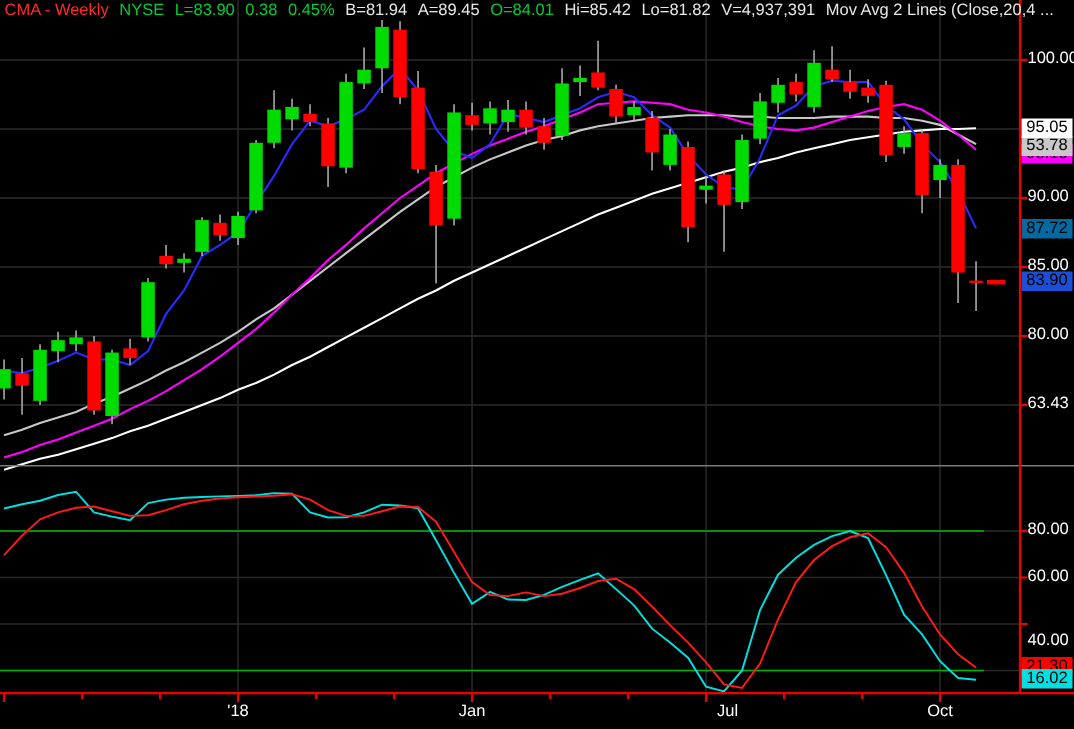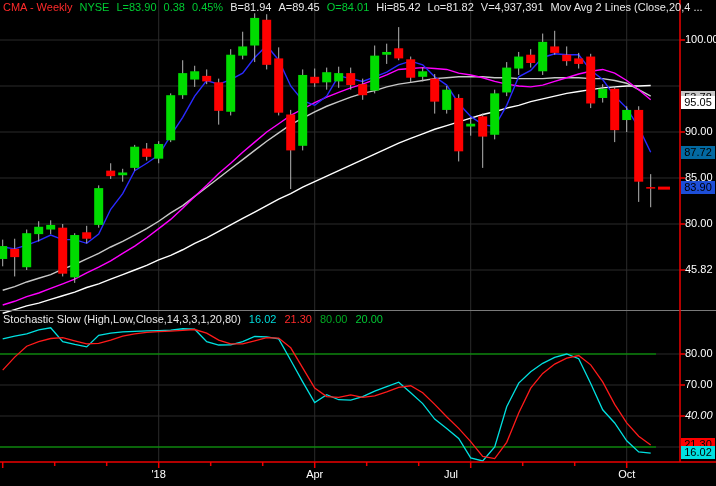--- a/index.html
+++ b/index.html
@@ -187,40 +187,37 @@
         <line x1="418.7" y1="462" x2="418.7" y2="466" stroke="#ee0000" stroke-width="1.5"></line>
         <line x1="470.7" y1="462" x2="470.7" y2="468" stroke="#ee0000" stroke-width="1.5"></line>
         <line x1="522.7" y1="462" x2="522.7" y2="466" stroke="#ee0000" stroke-width="1.5"></line>
         <line x1="574.7" y1="462" x2="574.7" y2="466" stroke="#ee0000" stroke-width="1.5"></line>
         <line x1="626.7" y1="462" x2="626.7" y2="468" stroke="#ee0000" stroke-width="1.5"></line>
       </g>
     </svg>
 
   <div class="hdr" id="hdr-row"><span style="color: rgb(255, 42, 42);">CMA - Weekly</span><span style="color: rgb(0, 204, 51);">NYSE</span><span style="color: rgb(0, 204, 51);">L=83.90</span><span style="color: rgb(0, 204, 51);">0.38</span><span style="color: rgb(0, 204, 51);">0.45%</span><span style="color: rgb(232, 232, 232);">B=81.94</span><span style="color: rgb(232, 232, 232);">A=89.45</span><span style="color: rgb(0, 204, 51);">O=84.01</span><span style="color: rgb(232, 232, 232);">Hi=85.42</span><span style="color: rgb(232, 232, 232);">Lo=81.82</span><span style="color: rgb(232, 232, 232);">V=4,937,391</span><span style="color: rgb(232, 232, 232);">Mov Avg 2 Lines (Close,20,4 ...</span></div>
 
-  <div class="shdr">
-    <span style="color:#e8e8e8">Stochastic Slow (High,Low,Close,14,3,3,1,20,80)</span><span id="shdr-vals"><span style="color: rgb(0, 220, 220);">16.02</span><span style="color: rgb(255, 42, 42);">21.30</span><span style="color: rgb(0, 170, 34);">80.00</span><span style="color: rgb(0, 200, 51);">20.00</span></span>
-  </div>
 
   <div id="axis-layer">
       <div class="axis-label" style="top: 33px;">100.00</div>
       <div class="axis-label" style="top: 125px;">90.00</div>
       <div class="axis-label" style="top: 171px; text-align: right;">85.00</div>
       <div class="axis-label" style="top: 217px;">80.00</div>
-      <div class="axis-label" style="top: 263px;">45.82</div>
+      <div class="axis-label" style="top: 263px;">63.43</div>
       <div class="axis-label" style="top: 347px;">80.00</div>
-      <div class="axis-label" style="top: 378px;">70.00</div>
-      <div class="axis-label" style="top: 409px; font-style: italic;">40.00</div>
+      <div class="axis-label" style="top: 378px;">60.00</div>
+      <div class="axis-label" style="top: 421px;">40.00</div>
       <div class="axis-badge" style="top: 96.02px; background: rgb(255, 0, 255); color: rgb(0, 0, 0); z-index: 11;">93.15</div>
       <div class="axis-badge" style="top: 90.776px; background: rgb(200, 200, 200); color: rgb(0, 0, 0); z-index: 12;">53.78</div>
-      <div class="axis-badge" style="top: 78.54px; background: rgb(255, 255, 255); color: rgb(0, 0, 0); z-index: 13; margin-top: 17px;">95.05</div>
+      <div class="axis-badge" style="top: 78.54px; background: rgb(255, 255, 255); color: rgb(0, 0, 0); z-index: 13;">95.05</div>
       <div class="axis-badge" style="top: 145.976px; background: #0369a1; color: rgb(0, 0, 0); z-index: 11;">87.72</div>
       <div class="axis-badge" style="top: 181.12px; background: #1d4ed8; color: rgb(0, 0, 0); z-index: 11;">83.90</div>
       <div class="axis-badge" style="top: 437.985px; background: rgb(255, 0, 0); color: rgb(0, 0, 0); z-index: 11;">21.30</div>
       <div class="axis-badge" style="top: 446.169px; background: rgb(0, 224, 224); color: rgb(0, 0, 0); z-index: 12;">16.02</div>
     </div>
   <div id="xaxis-layer">
       <div class="xlab" style="left: 158.7px;">'18</div>
-      <div class="xlab" style="left: 314.7px;">Apr</div>
-      <div class="xlab" style="left: 451px;">Jul</div>
+      <div class="xlab" style="left: 314.7px;">Jan</div>
+      <div class="xlab" style="left: 485px;">Jul</div>
       <div class="xlab" style="left: 626.7px;">Oct</div>
     </div>
 </div>
 
 </body></html>

